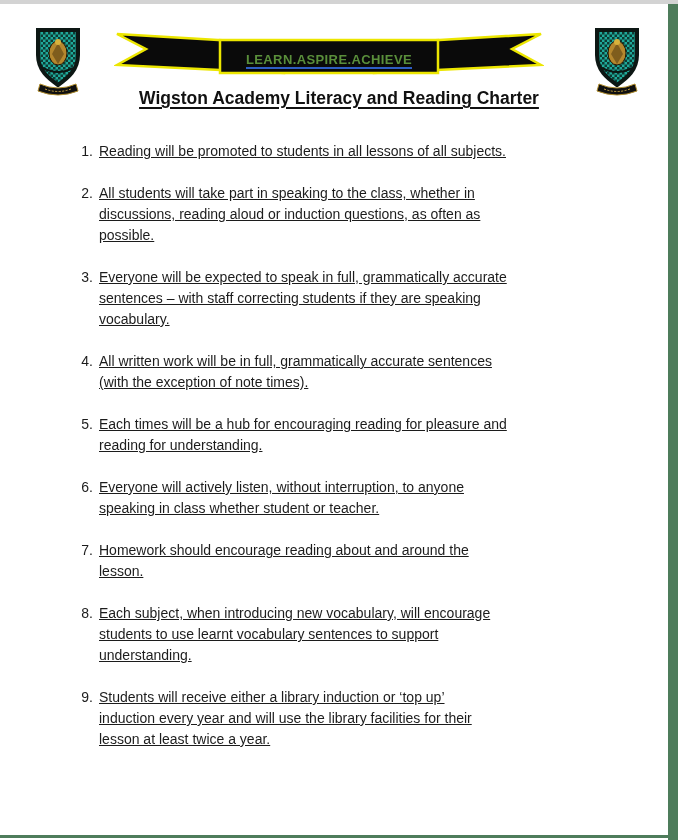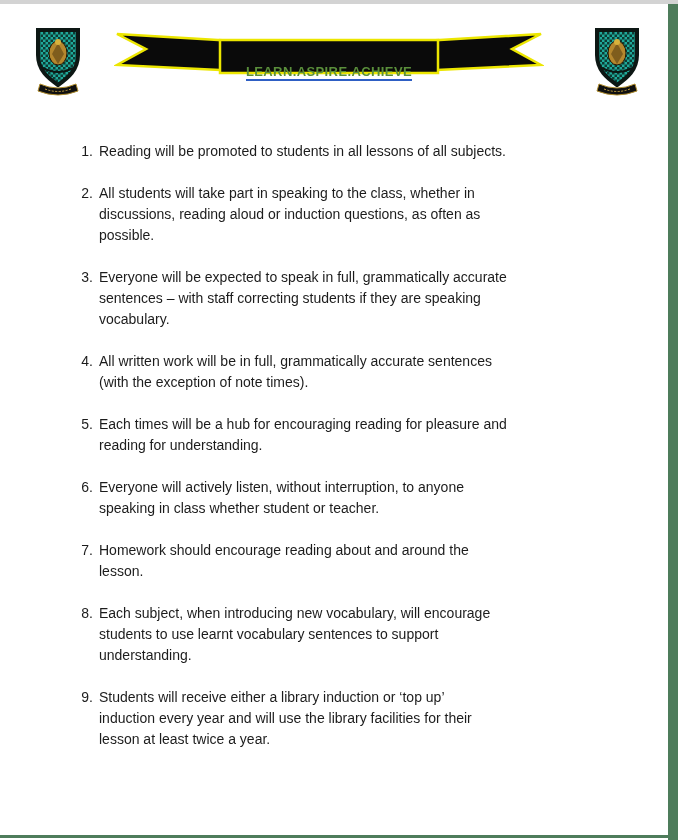--- a/index.html
+++ b/index.html
@@ -15,21 +15,21 @@
   .right-stripe{position:absolute;top:4px;left:668px;width:10px;height:836px;background:#4e7c5b;}
   .bottom-line{position:absolute;top:835px;left:0;width:678px;height:3px;background:#4e7c5b;}
 
   .crest{position:absolute;top:27px;}
   .crest-left{left:33px;}
   .crest-right{left:592px;}
 
   .ribbon-wrap{position:absolute;left:114px;top:29px;width:430px;height:52px;}
   .ribbon-wrap svg{display:block;}
   .motto{
-    position:absolute;left:106px;top:23px;width:218px;height:41px;
+    position:absolute;left:106px;top:11px;width:218px;height:41px;
     display:flex;align-items:center;justify-content:center;
   }
   .motto a{
     color:#5a8f3b;
     font-size:13px;font-weight:bold;letter-spacing:.4px;
     text-decoration:none;
     border-bottom:2px solid #2e5ec4;
     line-height:15px;
     cursor:pointer;
   }
@@ -43,21 +43,21 @@
     text-underline-offset:3px;
   }
 
   .charter-list{
     position:absolute;top:141px;left:66px;width:546px;
     list-style:none;margin:0;padding:0;
     font-size:14px;line-height:21px;
   }
   .charter-list li{display:flex;margin:0 0 21px 0;}
   .charter-list .num{flex:none;width:27px;text-align:right;margin-right:6px;}
-  .charter-list .txt{flex:1;white-space:pre-wrap;}
+  .charter-list .txt{flex:1;white-space:pre-wrap;text-decoration:underline;}
 </style>
 </head>
 <body>
 
 <svg width="0" height="0" style="position:absolute" aria-hidden="true">
   <defs>
     <pattern id="chk" width="5" height="5" patternUnits="userSpaceOnUse">
       <rect width="5" height="5" fill="#1fa99a"></rect>
       <rect width="2.5" height="2.5" fill="#0d3b34"></rect>
       <rect x="2.5" y="2.5" width="2.5" height="2.5" fill="#0d3b34"></rect>
@@ -92,20 +92,21 @@
     <svg width="430" height="52" viewBox="0 0 430 52">
       <polygon points="3,5 170,15 170,44 3,36 32,20" fill="#0a0a0a" stroke="#ece600" stroke-width="2.5"></polygon>
       <polygon points="427,5 260,15 260,44 427,36 398,20" fill="#0a0a0a" stroke="#ece600" stroke-width="2.5"></polygon>
       <rect x="106" y="11" width="218" height="33" fill="#0a0a0a" stroke="#ece600" stroke-width="2.5"></rect>
     </svg>
     <div class="motto">
       <a>LEARN.ASPIRE.ACHIEVE</a>
     </div>
   </div>
 
+  <div class="doc-title">Wigston Academy Literacy and Reading Charter</div>
 
   <ol class="charter-list">
     <li>
       <span class="num">1.</span>
       <span class="txt">Reading will be promoted to students in all lessons of all subjects.</span>
     </li>
     <li>
       <span class="num">2.</span>
       <span class="txt">All students will take part in speaking to the class, whether in
 discussions, reading aloud or induction questions, as often as

